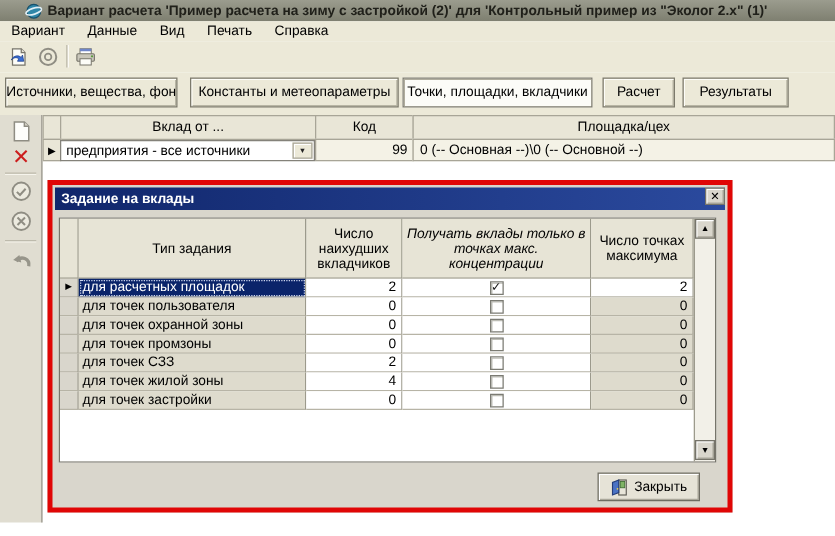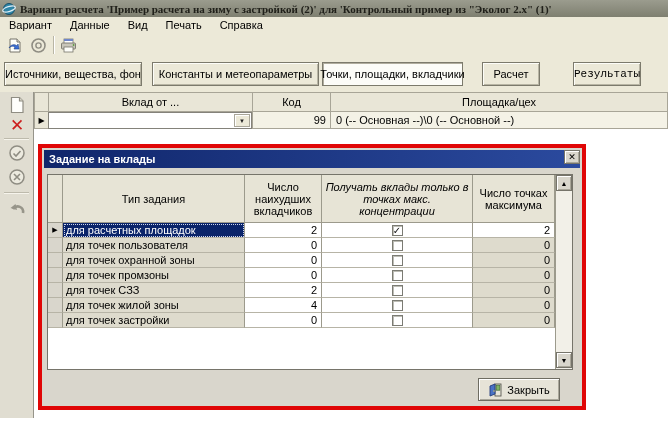--- a/index.html
+++ b/index.html
@@ -3,21 +3,21 @@
 <meta charset="utf-8">
 <style>
   * { margin:0; padding:0; box-sizing:border-box; }
   html,body { width:668px; height:429px; }
   body {
     position:relative; overflow:hidden; background:#ffffff;
     font-family:"Liberation Sans","DejaVu Sans",sans-serif; font-size:11px; color:#000;
   }
   
   .titlebar { position:absolute; left:0; top:0; width:668px; height:17px;
-    background:linear-gradient(#9b9c8e,#7e7f70); display:flex; align-items:center; padding-left:2px;font-family:Liberation Serif, serif; }
+    background:linear-gradient(#9b9c8e,#7e7f70); display:flex; align-items:center; padding-left:20px; }
   .title-text { font-weight:bold; color:#20201a; margin-left:4px; white-space:nowrap; overflow:hidden; }
   
   .menubar { position:absolute; left:0; top:17px; width:668px; height:16px;
     background:#ece9d8; display:flex; align-items:center; }
   .menu-item { padding:1px 9px 2px 9px; cursor:default; }
   
   .toolbar { position:absolute; left:0; top:33px; width:668px; height:25px; background:#ece9d8; }
   .tb-btn { position:absolute; top:2px; width:22px; height:21px; display:flex; align-items:center; justify-content:center; }
   .tb-sep { position:absolute; left:53px; top:3px; width:1px; height:18px; background:#b9b6a5; box-shadow:1px 0 0 #fff; }
   
@@ -127,23 +127,23 @@
         <rect x="4" y="9" width="9" height="5" fill="#fdfdf8" stroke="#76746a" stroke-width="0.8"></rect>
         <circle cx="13.6" cy="7" r="0.9" fill="#5b9b3f"></circle>
       </svg>
     </span>
   </div>
 </div>
 
 <div class="tabbar">
   <div class="tab" style="left:4px;   width:138px;">Источники, вещества, фон</div>
   <div class="tab" style="left:152px; width:167px;">Константы и метеопараметры</div>
-  <div class="tab active" style="left:322px; width:141px;">Точки, площадки, вкладчики</div>
+  <div class="tab active" style="left:322px; width:152px;">Точки, площадки, вкладчики</div>
   <div class="tab" style="left:482px; width:58px;">Расчет</div>
-  <div class="tab" style="left:573px; width:68px;font-family:Liberation Mono, monospace;">Результаты</div>
+  <div class="tab" style="left:546px; width:85px;">Результаты</div>
 </div>
 
 <div class="left-strip">
   <div class="strip-icon" style="top:2px;">
     <span style="display:flex;">
       <svg width="16" height="18" viewBox="0 0 16 18">
         <path d="M2.5 1.5 h8 l3.5 3.5 v11.5 h-11.5 z" fill="#fefefb" stroke="#8f8d83" stroke-width="1.2"></path>
         <path d="M10.5 1.5 v3.5 h3.5" fill="#dcd9cc" stroke="#8f8d83" stroke-width="1.2"></path>
       </svg>
     </span>
@@ -181,20 +181,21 @@
 
 <div class="gcell ghead" style="left:34px; width:15px;"></div>
 <div class="gcell ghead" style="left:48px; width:205px;">Вклад от ...</div>
 <div class="gcell ghead" style="left:252px; width:79px;">Код предприятия</div>
 <div class="gcell ghead" style="left:330px; width:338px;">Площадка/цех</div>
 
 <div class="gcell grow marker-cell" style="left:34px; width:15px;">
   <span>▶</span>
 </div>
 <div class="combo" style="left:48px; top:112px; width:204px; height:17px;">
+  <span class="combo-text">предприятия - все источники</span>
   <span class="combo-btn">
     <span>▼</span>
   </span>
 </div>
 <div class="gcell grow valcell" style="left:252px; width:79px; text-align:right; padding-right:4px;">99</div>
 <div class="gcell grow valcell" style="left:330px; width:338px; padding-left:5px; white-space:nowrap;">0 (-- Основная --)\0 (-- Основной --)</div>
 
 <div class="dialog-frame">
   <div class="dlg-titlebar">
     <span>Задание на вклады</span>

